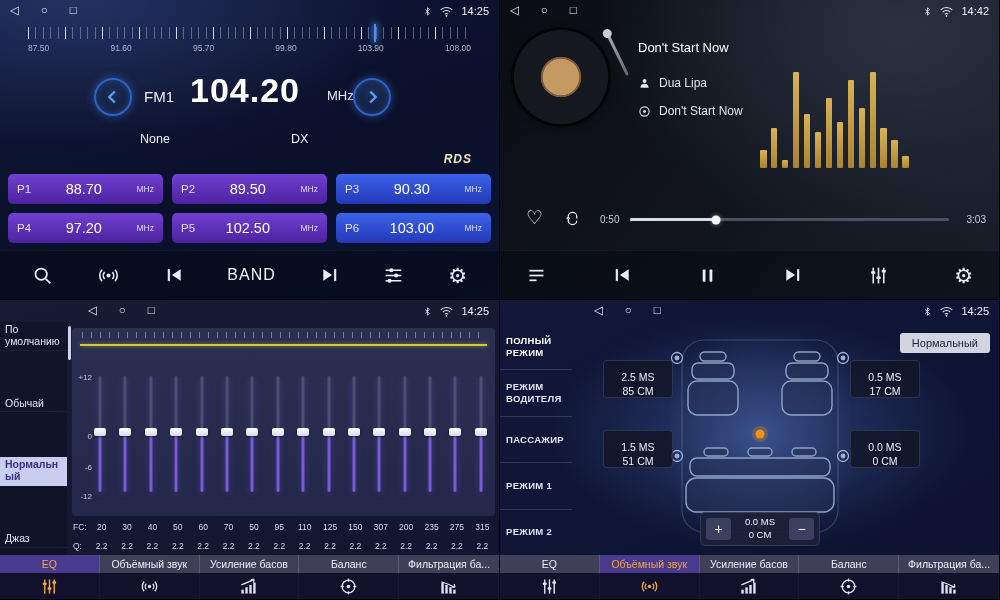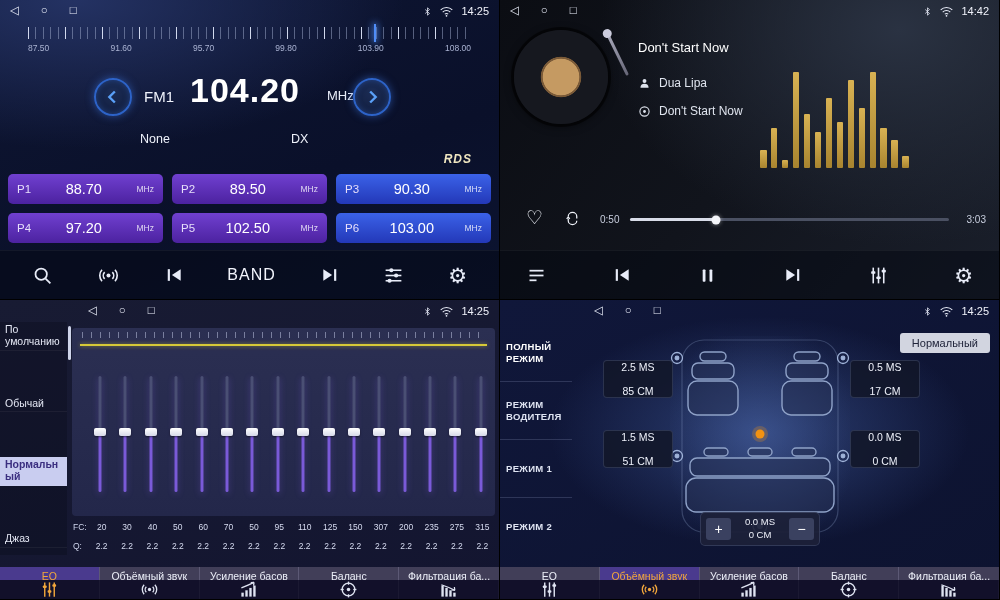--- a/index.html
+++ b/index.html
@@ -87,39 +87,39 @@
   .eq-slider .track{position:absolute;left:50%;transform:translateX(-50%);top:6px;bottom:4px;width:3px;background:linear-gradient(180deg,#4a4f74 0 50%,#7a5ad8 50% 100%);border-radius:2px;box-shadow:0 2px 6px rgba(122,90,216,.4);}
   .eq-slider .handle{position:absolute;left:50%;transform:translateX(-50%);top:58px;width:12px;height:8px;background:linear-gradient(180deg,#ffffff,#d6d9e8);border-radius:2px;box-shadow:0 1px 2px rgba(0,0,0,.55);}
   .band-row{position:absolute;left:73px;right:4px;height:18px;display:flex;align-items:center;}
   .band-row.fc{top:218px;}
   .band-row.q{top:237px;}
   .band-row-label{width:16px;font-size:8.5px;color:#cdd3ea;}
   .band-vals{flex:1;display:flex;justify-content:space-between;}
   .band-val{flex:1;text-align:center;font-size:8.5px;color:#d6dbf0;}
 
   
-  .tabbar{position:absolute;left:0;right:0;bottom:0;height:32px;display:flex;z-index:5;}
+  .tabbar{position:absolute;left:0;right:0;bottom:0;height:44px;display:flex;z-index:5;}
   .stab{flex:1;display:flex;flex-direction:column;cursor:pointer;min-width:0;}
   .stab-label{height:18px;line-height:18px;text-align:center;font-size:10.5px;color:#eceff8;background:#413e58;border-right:1px solid #5c5975;white-space:nowrap;overflow:hidden;}
   .stab:last-child .stab-label{border-right:none;}
   .stab-icon{flex:1;background:#12102a;display:flex;align-items:center;justify-content:center;color:#dfe3f2;border-right:1px solid rgba(255,255,255,.04);}
   .stab-icon svg{width:19px;height:19px;}
   .stab.active .stab-label{background:#4a3a8e;color:#f2a73c;}
   .stab.active .stab-icon{color:#f2a73c;}
 
   
   .sf{background:radial-gradient(60% 55% at 52% 44%,#2c3f74 0%,rgba(44,63,116,0) 70%),linear-gradient(150deg,#10173a 0%,#0d1330 100%);}
   .sf .statusbar .nav{margin-left:84px;}
   .sf-modes{position:absolute;left:0;top:24px;width:72px;bottom:44px;display:flex;flex-direction:column;}
   .sf-mode{flex:1;display:flex;align-items:center;padding:0 6px;font-size:9.5px;font-weight:bold;color:#dfe4f2;letter-spacing:.3px;line-height:1.25;border-bottom:1px solid rgba(160,170,210,.22);cursor:pointer;}
   .sf-mode:last-child{border-bottom:none;}
   .sf-mode.selected{color:#ffffff;}
   .profile-btn{position:absolute;right:9px;top:33px;background:#d2d5e0;color:#20243a;font-size:11px;padding:4px 12px;border-radius:3px;}
   .cargfx{position:absolute;left:170px;top:36px;width:180px;height:210px;}
-  .delay-box{position:absolute;width:70px;height:38px;background:rgba(18,22,40,.85);border:1px solid rgba(120,135,180,.25);border-radius:4px;color:#eef1fa;font-size:10.5px;text-align:center;display:flex;flex-direction:column;justify-content:space-between;gap:2px;}
+  .delay-box{position:absolute;width:70px;height:38px;background:rgba(18,22,40,.85);border:1px solid rgba(120,135,180,.25);border-radius:4px;color:#eef1fa;font-size:10.5px;text-align:center;display:flex;flex-direction:column;justify-content:flex-end;gap:2px;}
   .delay-fl{left:103px;top:60px;}
   .delay-fr{left:350px;top:60px;}
   .delay-rl{left:103px;top:130px;}
   .delay-rr{left:350px;top:130px;}
   .adjuster{position:absolute;left:200px;top:212px;width:120px;height:34px;background:rgba(28,33,56,.92);border:1px solid rgba(120,135,180,.25);border-radius:5px;display:flex;align-items:center;padding:0 5px;gap:5px;}
   .adj-btn{width:25px;height:22px;background:#3a4160;border-radius:3px;color:#fff;font-size:14px;line-height:1;display:flex;align-items:center;justify-content:center;}
   .adj-val{flex:1;text-align:center;color:#eef1fa;font-size:9.5px;line-height:1.35;}
 </style>
 </head>
 <body>
@@ -494,20 +494,26 @@
         <div class="eq-preset">Джаз</div>
         <div class="eq-preset">Поп</div>
         <div class="eq-preset">Классика</div>
         <div class="eq-preset">Рок</div>
       </aside>
     <div class="scroll-thumb"></div>
 
     <div class="eq-panel">
       <div class="eq-topticks"></div>
       <div class="eq-yellowline"></div>
+      <div class="eq-scale" id="eq-scale">
+          <span class="eq-scale-label" style="top:45px">+12</span>
+          <span class="eq-scale-label" style="top:104px">0</span>
+          <span class="eq-scale-label" style="top:135px">-6</span>
+          <span class="eq-scale-label" style="top:164px">-12</span>
+        </div>
       <div class="eq-sliders" id="eq-sliders">
           <div class="eq-slider">
        <div class="track"></div>
        <div class="handle"></div>
      </div>
           <div class="eq-slider">
        <div class="track"></div>
        <div class="handle"></div>
      </div>
           <div class="eq-slider">
@@ -670,20 +676,21 @@
         <svg width="15" height="11">
             <use href="#sym-wifi"></use>
           </svg>
         <span class="time">14:25</span>
       </div>
     </header>
 
     <aside class="sf-modes" id="sf-modes">
         <div class="sf-mode selected">ПОЛНЫЙ РЕЖИМ</div>
         <div class="sf-mode">РЕЖИМ ВОДИТЕЛЯ</div>
+        <div class="sf-mode">ПАССАЖИР</div>
         <div class="sf-mode">РЕЖИМ 1</div>
         <div class="sf-mode">РЕЖИМ 2</div>
       </aside>
 
     <button class="profile-btn">Нормальный</button>
 
     <svg class="cargfx" viewBox="0 0 180 210">
       <defs>
         <radialGradient id="glow" cx="50%" cy="48%" r="55%">
           <stop offset="0%" stop-color="rgba(90,120,190,0.30)"></stop>

